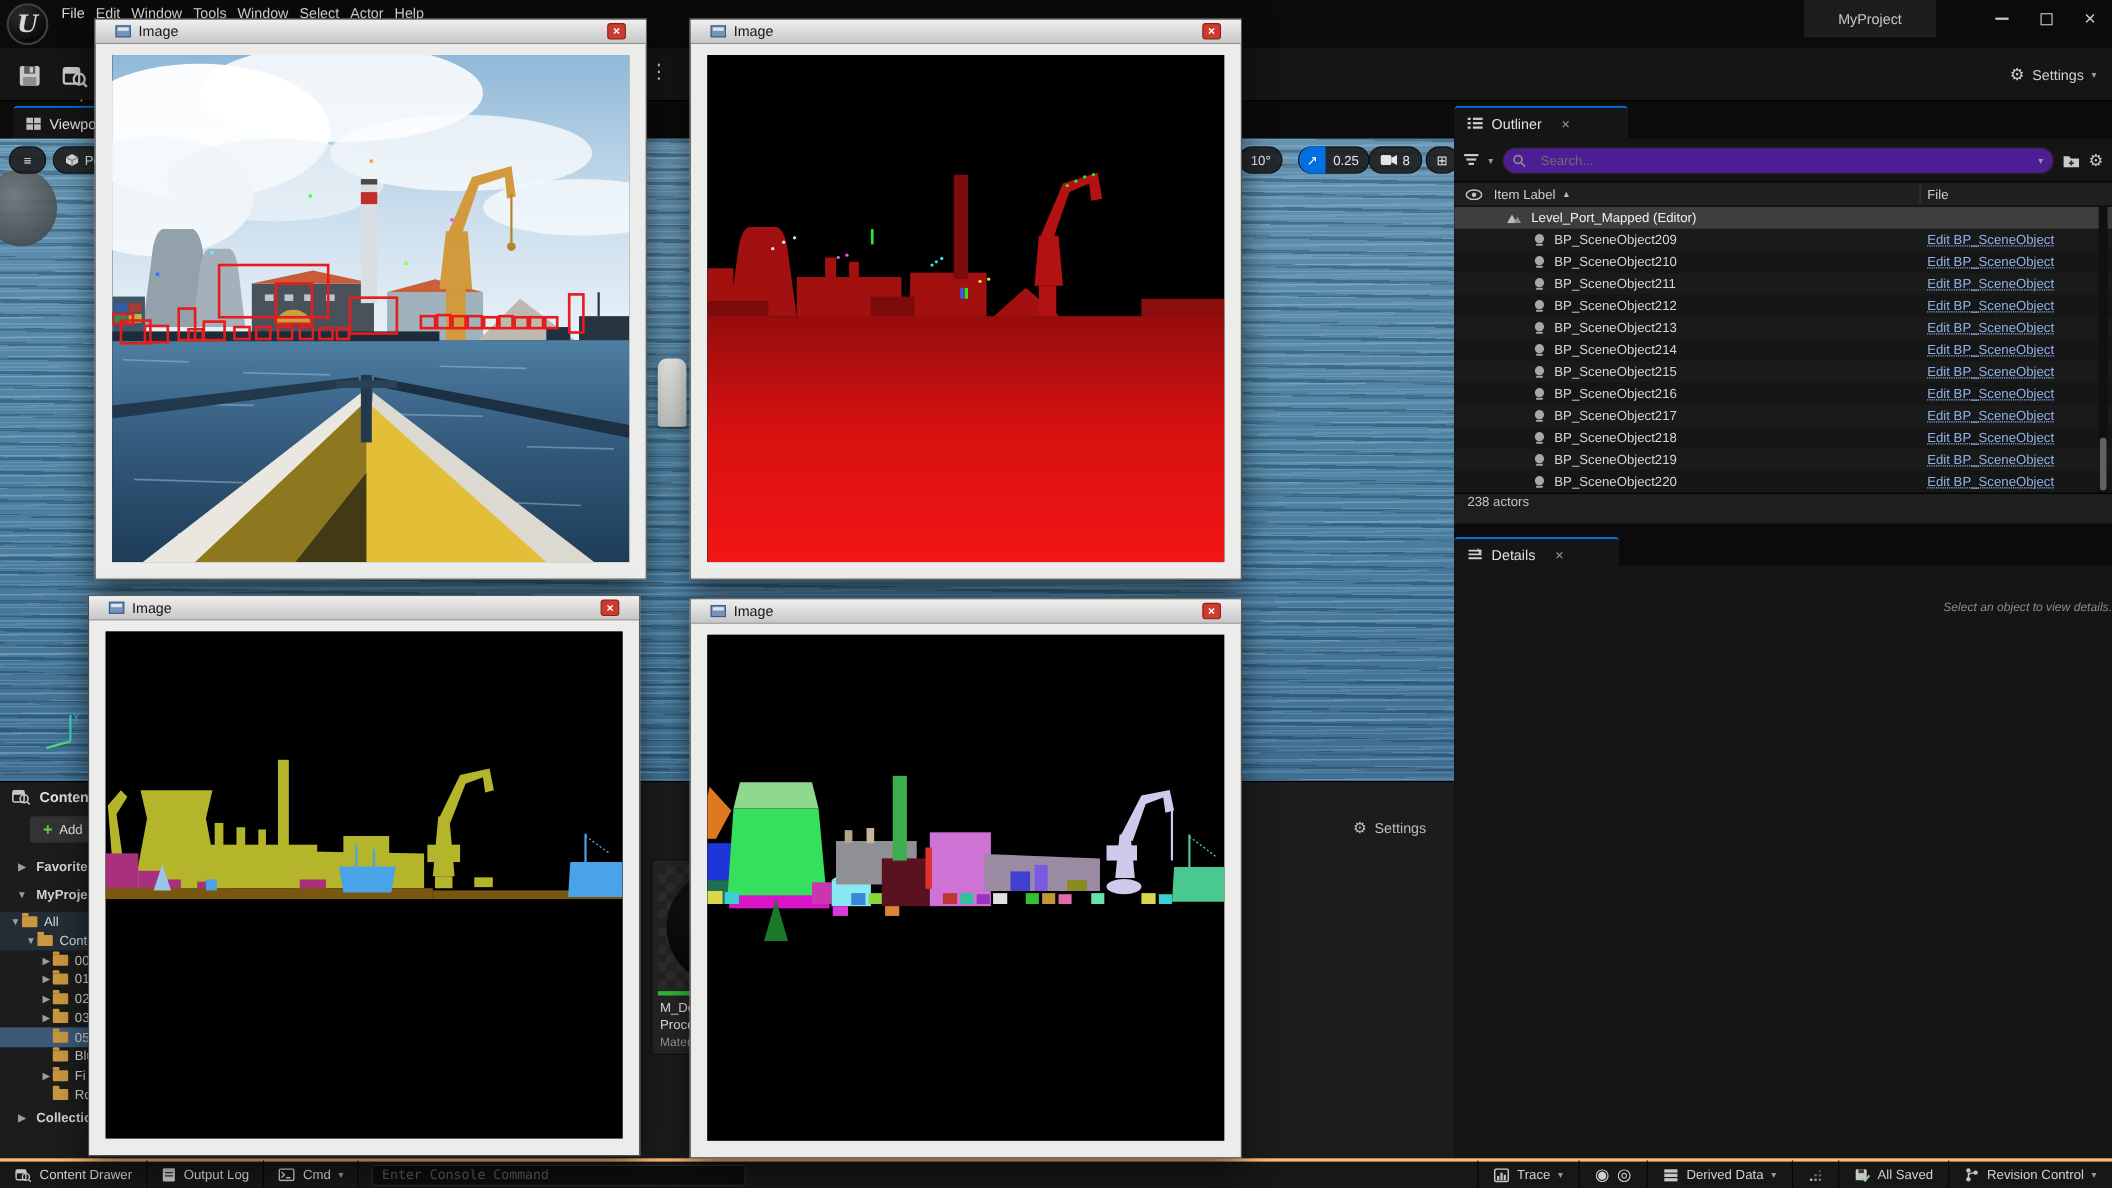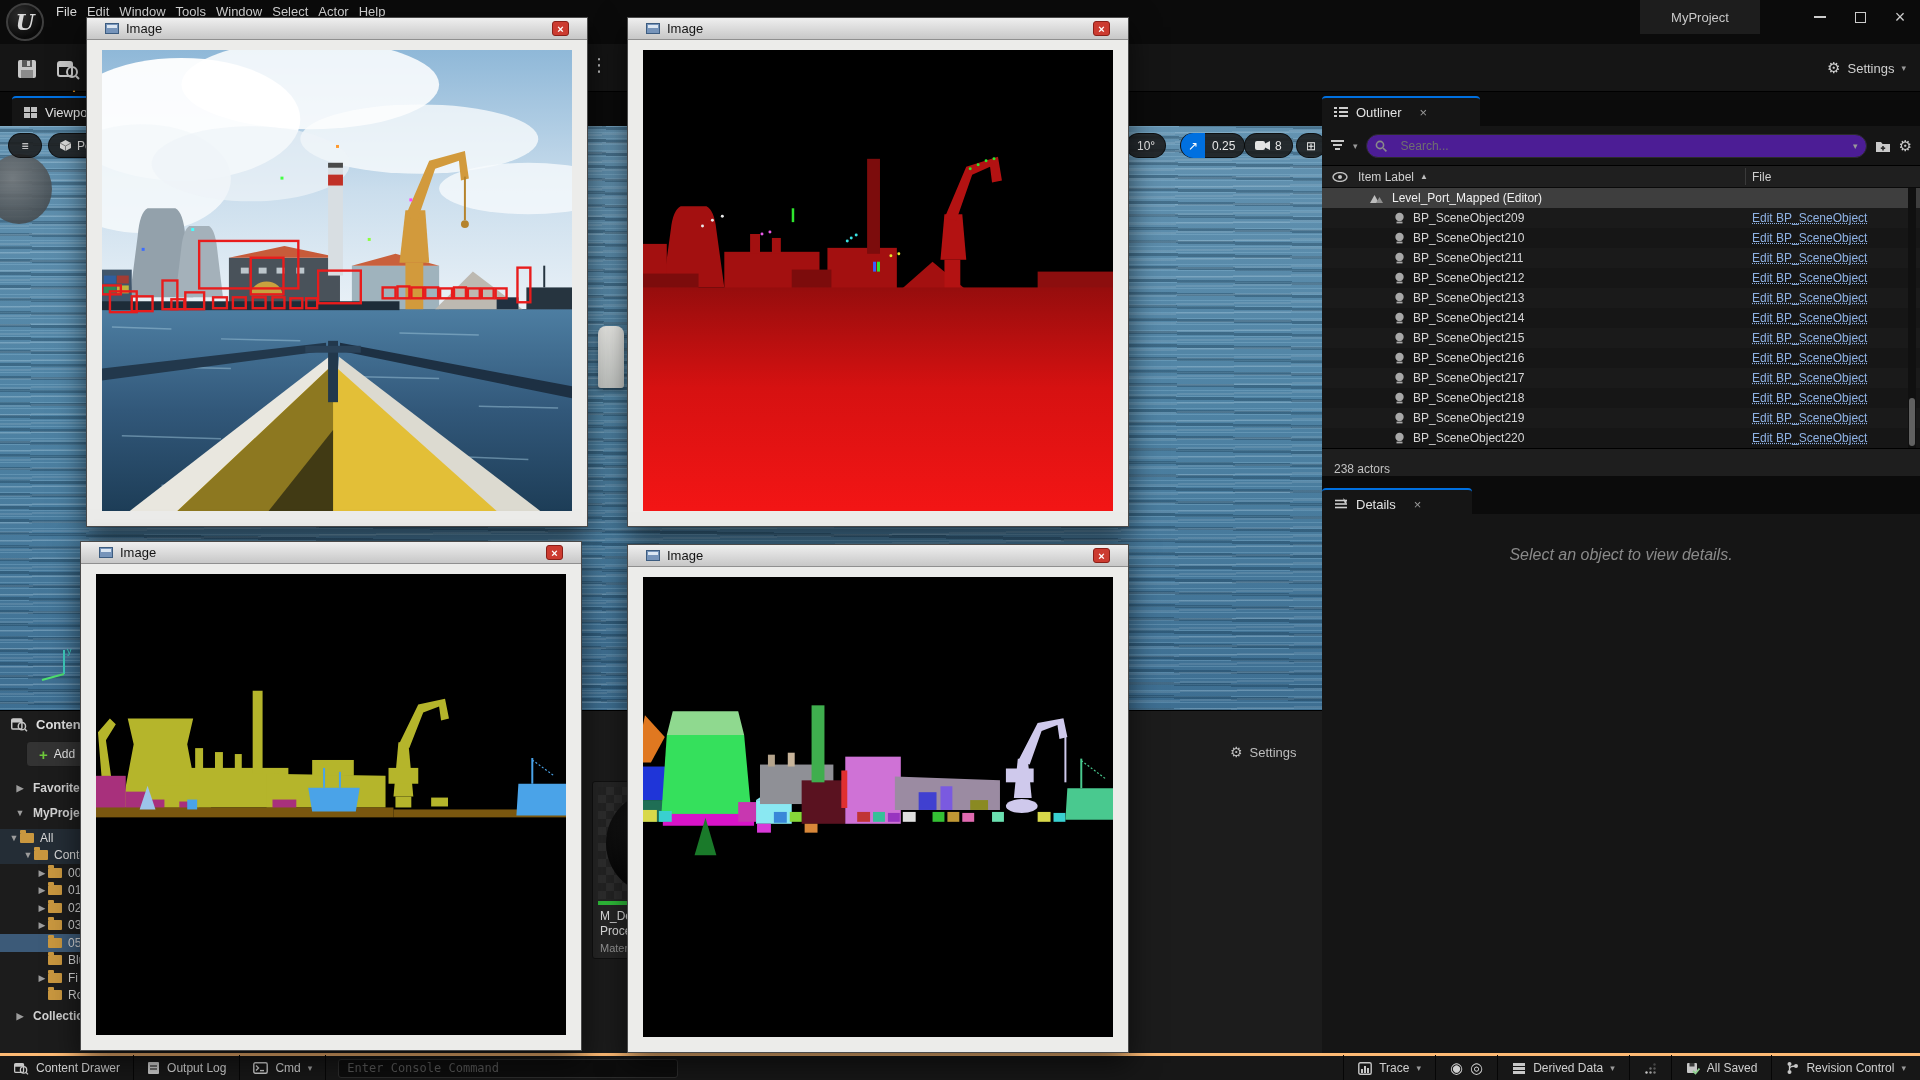--- a/index.html
+++ b/index.html
@@ -80,24 +80,24 @@
   .out-rows { position:absolute; left:0; top:96px; width:598px; height:260px; background:#141414; overflow:hidden; }
   .out-row { position:relative; height:20px; display:flex; align-items:center; font-size:12px; color:#d6d6d6; }
   .out-row:nth-child(even) { background:#1a1a1a; }
   .out-row:nth-child(odd)  { background:#161616; }
   .out-row.level { background:#3e3e3e; color:#f0f0f0; }
   .out-row .label { margin-left:8px; }
   .type-link { position:absolute; left:430px; color:#8fb3e6; text-decoration:underline dotted; font-size:12px; }
   .out-scroll { position:absolute; left:586px; top:96px; width:8px; height:260px; background:#101010; }
   .out-thumb { position:absolute; left:1px; top:210px; width:6px; height:48px; background:#616161; border-radius:3px; }
   .out-footer { position:absolute; left:0; top:356px; width:598px; height:28px; background:#1e1e1e; border-top:1px solid #000;
-                display:flex; align-items:flex-end; padding:0 12px; font-size:12px; color:#c2c2c2; }
+                display:flex; align-items:flex-start; padding:0 12px; font-size:12px; color:#c2c2c2; }
   .details-tabrow { position:absolute; left:0; top:392px; width:532px; height:30px; background:#0b0b0b; }
   .details-body { position:absolute; left:0; top:422px; width:598px; height:539px; background:#151515; }
-  .details-empty { margin-top:32px; text-align:center; font-size:16px; font-style:italic; color:#8a8a8a; }
+  .details-empty { margin-top:32px; text-align:right; font-size:11px; font-style:italic; color:#8a8a8a; }
 
   
   .drawer { position:absolute; left:0; top:710px; width:1322px; height:343px; background:#1c1c1c; border-top:1px solid #000; }
   .drawer-header { position:absolute; left:10px; top:5px; display:flex; align-items:center; gap:8px;
                    font-size:13px; font-weight:bold; color:#e0e0e0; }
   .add-btn { position:absolute; left:26px; top:30px; height:26px; padding:0 12px; background:#333; border:1px solid #1a1a1a;
              border-radius:4px; display:flex; align-items:center; gap:6px; font-size:12px; color:#e6e6e6; }
   .add-plus { color:#6fc93c; font-size:15px; font-weight:bold; }
   .drawer-settings { position:absolute; left:1230px; top:33px; display:flex; gap:7px; align-items:center; color:#bdbdbd; font-size:13px; }
   .nav-section { position:absolute; display:flex; gap:7px; align-items:center; font-size:12px; font-weight:bold; color:#d2d2d2; }

